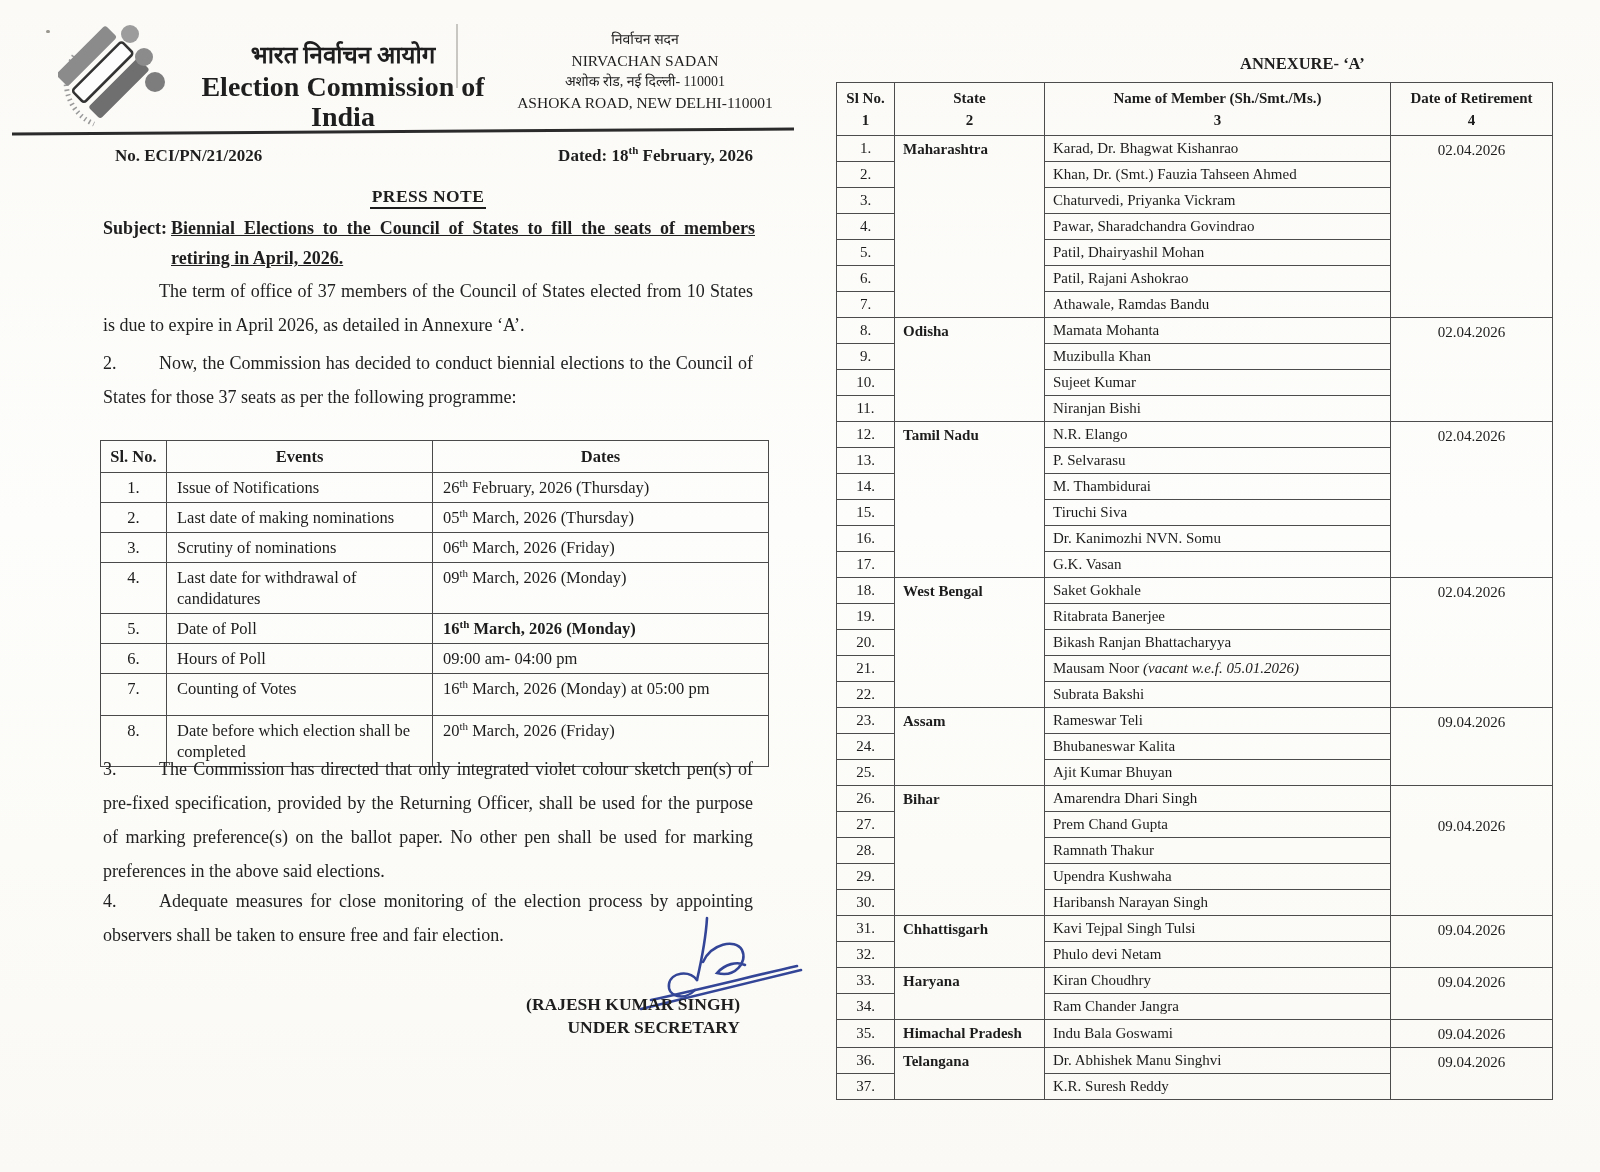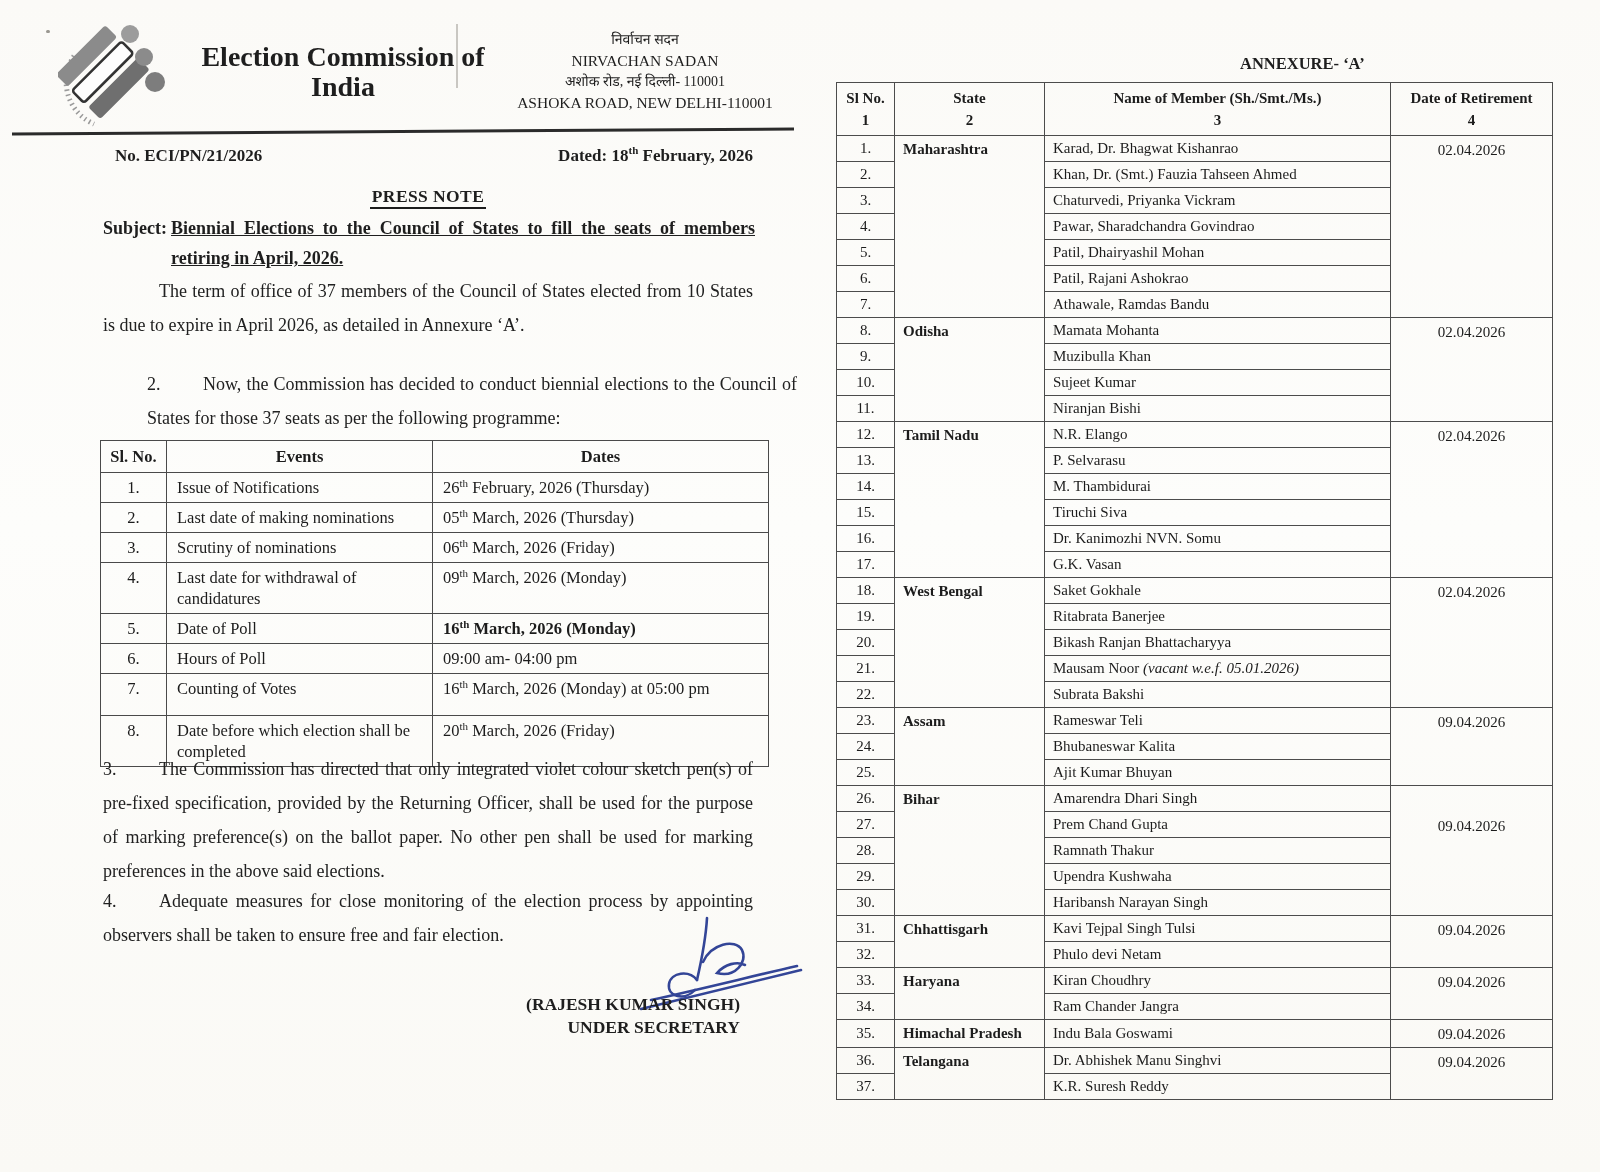--- a/index.html
+++ b/index.html
@@ -30,21 +30,21 @@
   .refline .ref{margin-left:12px;}
 
   
   .pn-title{left:103px;top:186px;width:650px;text-align:center;font-size:17.5px;font-weight:bold;letter-spacing:.4px;}
   .pn-title span{border-bottom:2.2px solid #1c1c1c;padding:0 2px 1px;}
   .subject{left:103px;top:213px;width:652px;box-sizing:border-box;font-weight:bold;font-size:18px;
            line-height:30px;text-align:justify;padding-left:68px;text-indent:-68px;margin:0;text-decoration:underline;}
   .body-p{position:absolute;left:103px;width:650px;font-size:18px;line-height:34px;
           text-align:justify;margin:0;color:#212121;}
   .p1{top:274px;text-indent:56px;}
-  .p2{top:367px;margin-left:44px;}
+  .p2{top:346px;}
   .p3{top:752px;}
   .p4{top:884px;}
   .pnum{display:inline-block;width:56px;text-indent:0;}
 
   
   .prog{position:absolute;left:100px;top:440px;width:668px;border-collapse:collapse;
         font-size:16.5px;color:#1c1c1c;table-layout:fixed;}
   .prog th,.prog td{border:1.6px solid #4a4a4a;padding:4px 10px;line-height:21px;vertical-align:top;}
   .prog th{font-weight:bold;text-align:center;padding:5px 8px;}
   .prog td.c-sl{text-align:center;}
@@ -84,20 +84,21 @@
         <rect x="14" y="20" width="70" height="17" rx="3" fill="#8b8b8b"></rect>
         <rect x="14" y="43" width="70" height="17" rx="3" fill="#fdfdfd" stroke="#333333" stroke-width="2.5"></rect>
         <rect x="14" y="66" width="70" height="17" rx="3" fill="#6f6f6f"></rect>
       </g>
       <circle cx="72" cy="16" r="9" fill="#9c9c9c"></circle>
       <circle cx="86" cy="39" r="9" fill="#8b8b8b"></circle>
       <circle cx="97" cy="64" r="10" fill="#7d7d7d"></circle>
     </svg>
   </div>
   <div class="abs org">
+    <div class="org-hi">भारत निर्वाचन आयोग</div>
     <div class="org-en">Election Commission of India</div>
   </div>
   <div class="abs addr">
     <div class="addr-hi1">निर्वाचन सदन</div>
     <div class="addr-en1">NIRVACHAN SADAN</div>
     <div class="addr-hi2">अशोक रोड, नई दिल्ली- 110001</div>
     <div class="addr-en2">ASHOKA ROAD, NEW DELHI-110001</div>
   </div>
   <div class="abs rule"></div>
 

